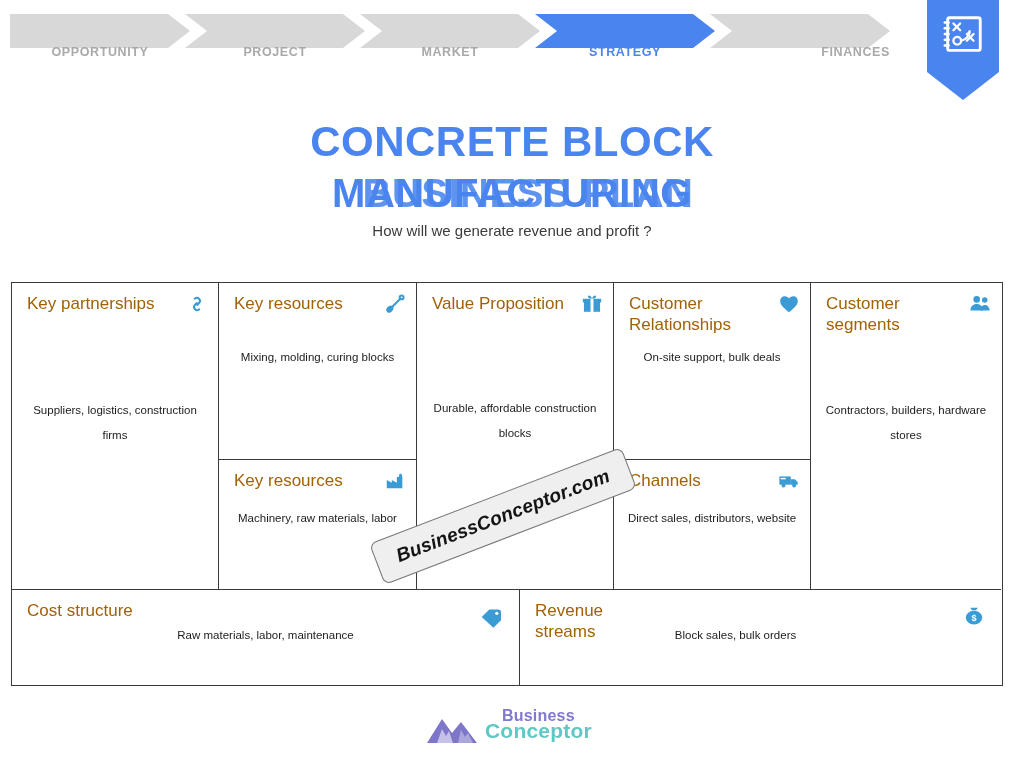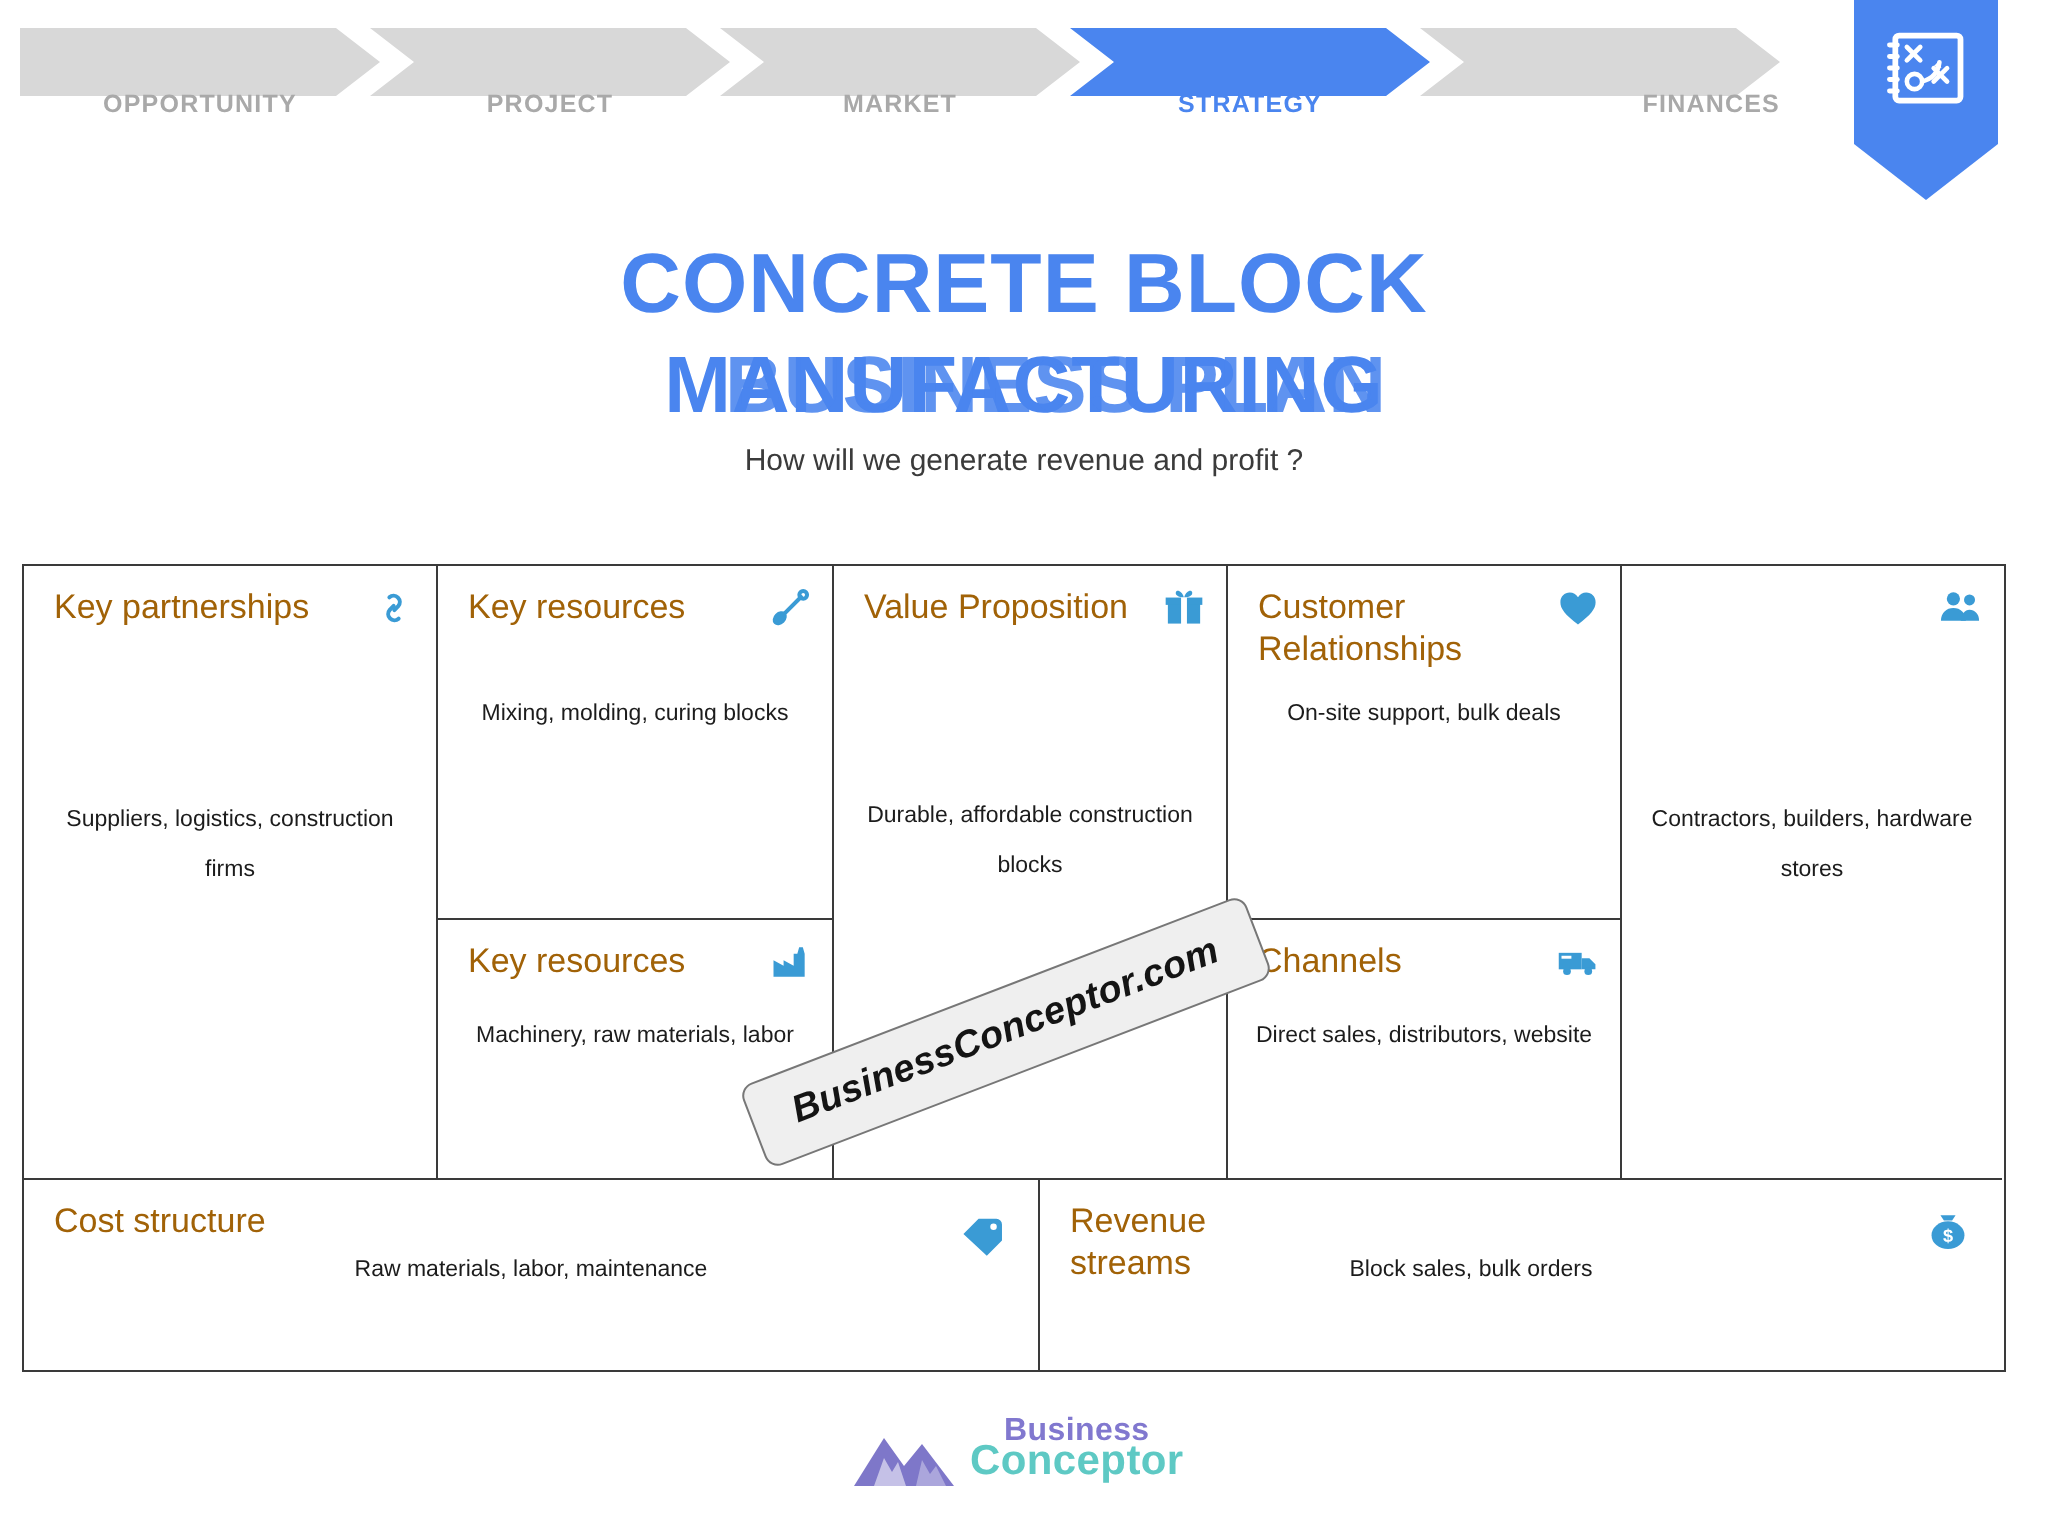--- a/index.html
+++ b/index.html
@@ -298,20 +298,21 @@
       <path d="M1.5 7 h12.5 v9 H1.5 z" fill="#3a9bd5"></path>
       <path d="M14 10 h4.2 l3.3 3.2 V16 H14 z" fill="#3a9bd5"></path>
       <circle cx="6" cy="17" r="2.1" fill="#3a9bd5"></circle>
       <circle cx="17.6" cy="17" r="2.1" fill="#3a9bd5"></circle>
       <rect x="3" y="8.6" width="5.4" height="1.6" fill="#ffffff"></rect>
     </svg>
     <div class="bd" style="top:46px;">Direct sales, distributors, website</div>
   </div>
 
   <div class="cell bdr-b" style="left:799px;top:0;width:190px;height:307px;">
+    <div class="hd">Customer segments</div>
     <svg class="ic" viewBox="0 0 24 24">
       <circle cx="8.4" cy="7" r="3.6" fill="#3a9bd5"></circle>
       <path d="M1.6 19 C1.6 14.6 4.6 12 8.4 12 C12.2 12 15.2 14.6 15.2 19 z" fill="#3a9bd5"></path>
       <circle cx="17.2" cy="7.6" r="3" fill="#3a9bd5"></circle>
       <path d="M12.4 19 C12.8 15.2 14.6 13 17.2 13 C20 13 22.4 15.2 22.4 19 z" fill="#3a9bd5"></path>
     </svg>
     <div class="bd" style="top:115px;">Contractors, builders, hardware stores</div>
   </div>
 
   <div class="cell bdr-r" style="left:0;top:307px;width:508px;height:95px;">

